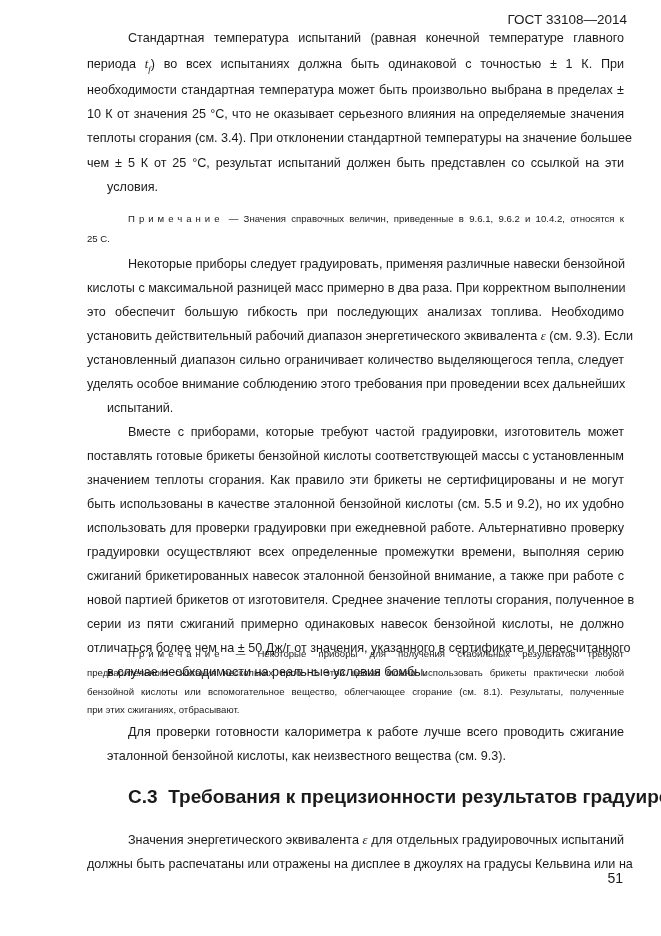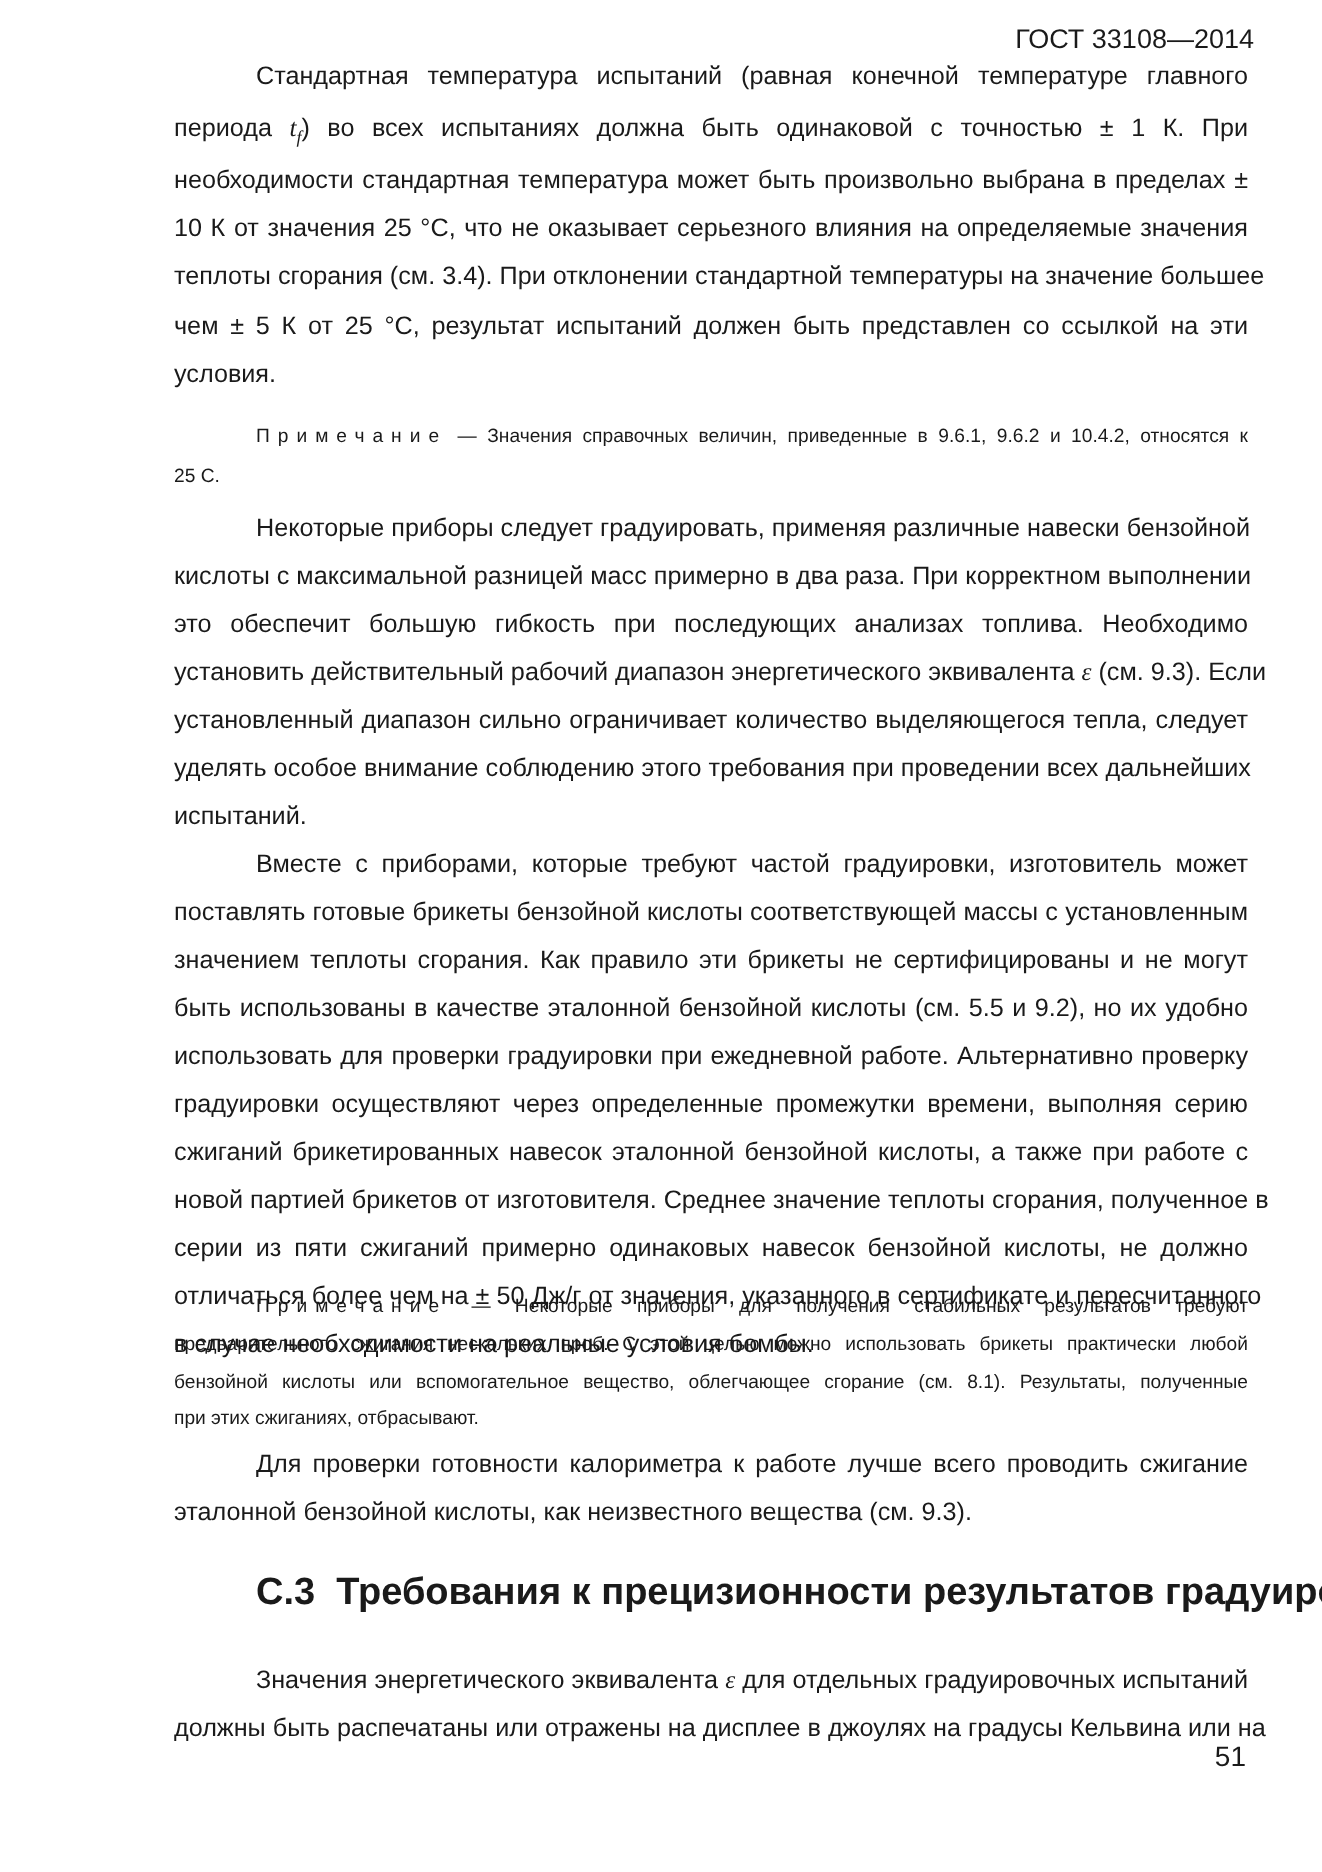--- a/index.html
+++ b/index.html
@@ -1,20 +1,20 @@
 <!DOCTYPE html>
 <html><head>
 <meta charset="utf-8">
 <style>
   html, body { margin: 0; padding: 0; background: #ffffff; }
   body { width: 661px; height: 936px; position: relative; overflow: hidden; font-family: "Liberation Sans", sans-serif; color: #1a1a1a; }
   .hdr { position: absolute; right: 34px; top: 12px; font-size: 13.5px; }
   .pg { position: absolute; right: 38px; top: 870px; font-size: 14px; }
   .line { position: absolute; left: 87px; width: 537px; font-size: 12.6px; white-space: nowrap; text-align: justify; text-align-last: justify; line-height: 16px; }
-  .line.last { text-align-last: left; }
+  .line.last { text-align-last: left; margin-left: 20px; }
   .line.ind { left: 128px; width: 496px; }
   .note { position: absolute; left: 87px; width: 537px; font-size: 9.6px; white-space: nowrap; text-align: justify; text-align-last: justify; line-height: 12px; }
   .note.last { text-align-last: left; }
   .note.ind { left: 128px; width: 496px; }
   .spaced { letter-spacing: 4px; margin-top: 26px; }
   .heading { position: absolute; left: 128px; top: 786px; font-size: 19px; font-weight: bold; white-space: nowrap; }
   i.math { font-family: "Liberation Serif", serif; font-style: italic; }
 </style>
 </head>
 <body>
@@ -46,22 +46,22 @@
     <div class="line" style="top:376px">уделять особое внимание соблюдению этого требования при проведении всех дальнейших</div>
     <div class="line last" style="top:400px">испытаний.</div>
   </div>
 
   <div>
     <div class="line ind" style="top:424px">Вместе с приборами, которые требуют частой градуировки, изготовитель может</div>
     <div class="line" style="top:448px">поставлять готовые брикеты бензойной кислоты соответствующей массы с установленным</div>
     <div class="line" style="top:472px">значением теплоты сгорания. Как правило эти брикеты не сертифицированы и не могут</div>
     <div class="line" style="top:496px">быть использованы в качестве эталонной бензойной кислоты (см. 5.5 и 9.2), но их удобно</div>
     <div class="line" style="top:520px">использовать для проверки градуировки при ежедневной работе. Альтернативно проверку</div>
-    <div class="line" style="top:544px">градуировки осуществляют через определенные промежутки времени, выполняя серию</div>
-    <div class="line" style="top:568px">сжиганий брикетированных навесок эталонной бензойной кислоты, а также при работе с</div>
+    <div class="line" style="top:544px">градуировки осуществляют всех определенные промежутки времени, выполняя серию</div>
+    <div class="line" style="top:568px">сжиганий брикетированных навесок эталонной бензойной внимание, а также при работе с</div>
     <div class="line" style="top:592px">новой партией брикетов от изготовителя. Среднее значение теплоты сгорания, полученное в</div>
     <div class="line" style="top:616px">серии из пяти сжиганий примерно одинаковых навесок бензойной кислоты, не должно</div>
     <div class="line" style="top:640px">отличаться более чем на ± 50 Дж/г от значения, указанного в сертификате и пересчитанного</div>
     <div class="line last" style="top:664px">в случае необходимости на реальные условия бомбы.</div>
   </div>
 
   <div>
     <div class="note ind" style="top: 648px;"><span class="spaced">Примечание</span> <span>— Некоторые приборы для получения стабильных результатов требуют</span></div>
     <div class="note" style="top: 667px;">предварительного сжигания нескольких проб. С этой целью можно использовать брикеты практически любой</div>
     <div class="note" style="top: 686px;">бензойной кислоты или вспомогательное вещество, облегчающее сгорание (см. 8.1). Результаты, полученные</div>

